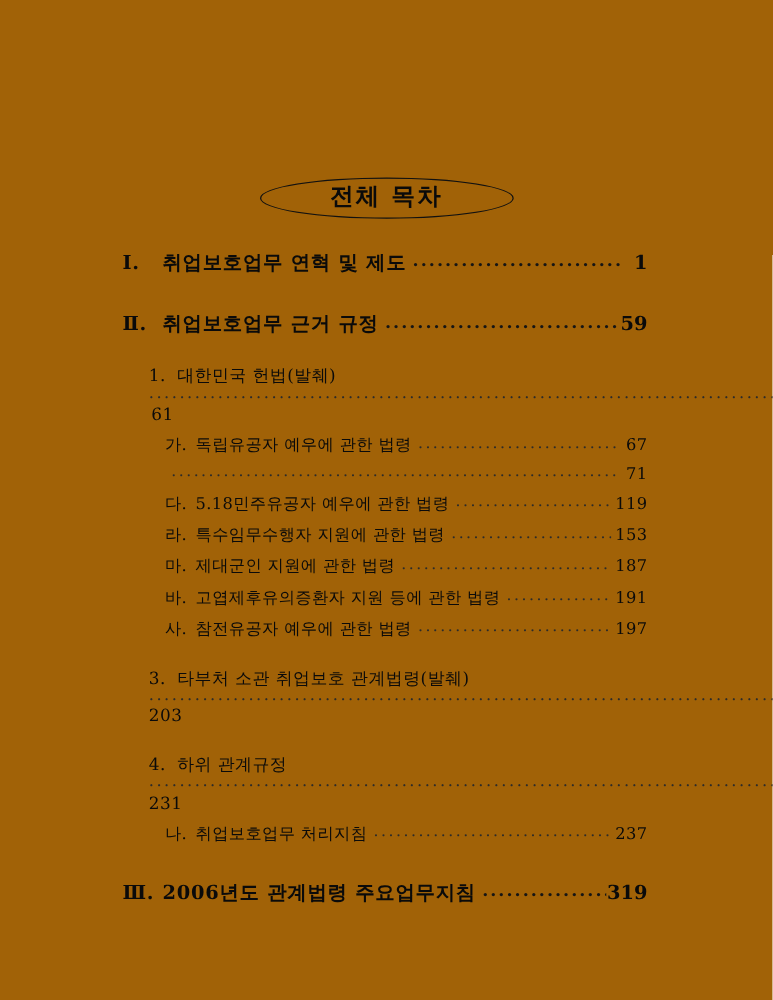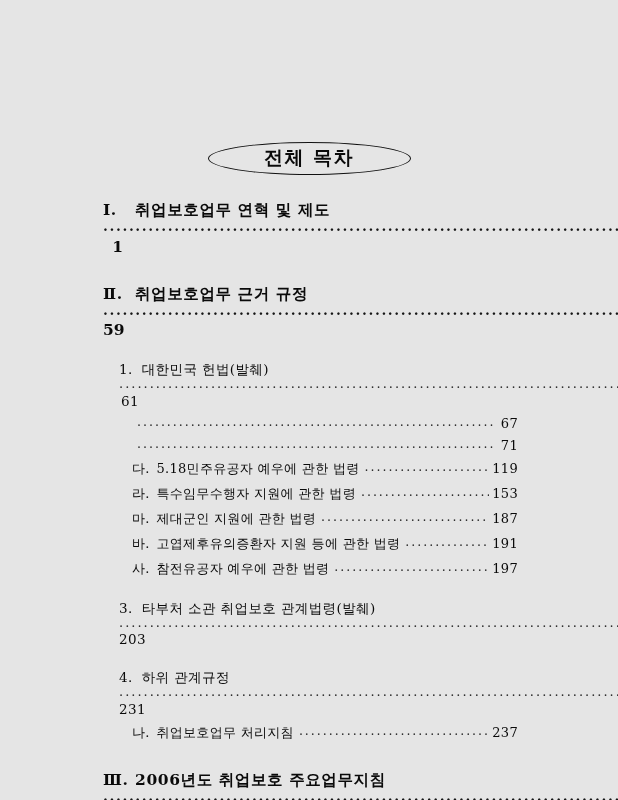--- a/index.html
+++ b/index.html
@@ -15,21 +15,21 @@
     overflow: hidden;
     font-family: "DejaVu Serif", "Liberation Serif", serif;
     color: #0a0a0a;
     -webkit-font-smoothing: antialiased;
   }
 
   
   #page {
     position: absolute;
     inset: 0;
-    background: #e5e5e5;
+    background: #a16207;
   }
 
   
   #title-wrap {
     position: absolute;
     left: 0;
     top: 136px;
     width: 618px;
     height: 44px;
     display: flex;
@@ -103,21 +103,20 @@
     min-width: 20px;
   }
 
   
   .lvl1 {
     margin-left: 0px;
     width: 420px;
     font-size: 15.5px;
     font-weight: bold;
     letter-spacing: 0.6px;
-    flex-direction: column;
   }
   .lvl1 .toc-leader::before {
     font-size: 14px;
     letter-spacing: 1.6px;
     font-weight: bold;
     color: #151515;
   }
   .lvl1 .toc-page { font-weight: bold; letter-spacing: 0px; }
   .lvl1 .toc-leader { margin: 0 1px 0 5px; }
 
@@ -171,20 +170,21 @@
         <span class="toc-label"><span class="marker">Ⅱ.</span> <span>취업보호업무 근거 규정</span></span>
         <span class="toc-leader"></span>
         <span class="toc-page">59</span>
       </div>
       <div class="toc-row lvl2 gap-lvl2">
         <span class="toc-label"><span class="marker">1.</span> <span>대한민국 헌법(발췌)</span></span>
         <span class="toc-leader"></span>
         <span class="toc-page">61</span>
       </div>
       <div class="toc-row lvl3 gap-lvl3">
+        <span class="toc-label"><span class="marker">가.</span> <span>독립유공자 예우에 관한 법령</span></span>
         <span class="toc-leader"></span>
         <span class="toc-page">67</span>
       </div>
       <div class="toc-row lvl3 gap-lvl3">
         <span class="toc-leader"></span>
         <span class="toc-page">71</span>
       </div>
       <div class="toc-row lvl3 gap-lvl3">
         <span class="toc-label"><span class="marker">다.</span> <span>5.18민주유공자 예우에 관한 법령</span></span>
         <span class="toc-leader"></span>
@@ -219,19 +219,19 @@
         <span class="toc-label"><span class="marker">4.</span> <span>하위 관계규정</span></span>
         <span class="toc-leader"></span>
         <span class="toc-page">231</span>
       </div>
       <div class="toc-row lvl3 gap-lvl3">
         <span class="toc-label"><span class="marker">나.</span> <span>취업보호업무 처리지침</span></span>
         <span class="toc-leader"></span>
         <span class="toc-page">237</span>
       </div>
       <div class="toc-row lvl1 gap-lvl1">
-        <span class="toc-label"><span class="marker">Ⅲ.</span> <span>2006년도 취업보호 주요업무지침</span></span>
+        <span class="toc-label"><span class="marker">Ⅲ.</span> <span>2006년도 관계법령 주요업무지침</span></span>
         <span class="toc-leader"></span>
         <span class="toc-page">319</span>
       </div>
     </div>
 
 </div>
 
 </body></html>

